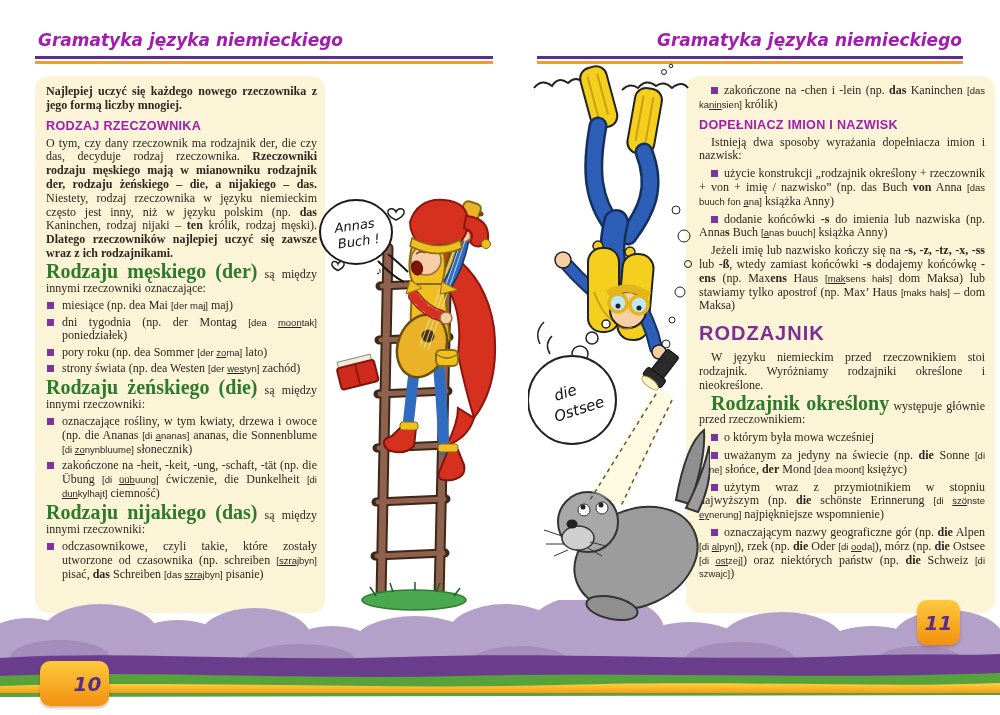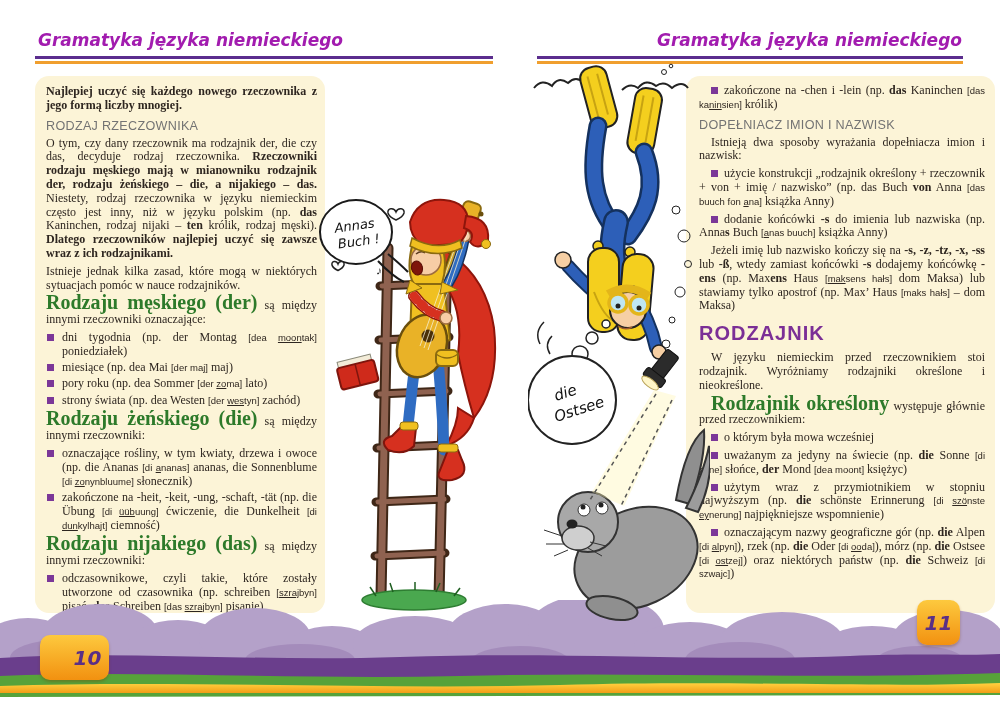--- a/index.html
+++ b/index.html
@@ -16,21 +16,21 @@
   .rule.l{left:35px;width:458px;}
   .rule.r{left:537px;width:426px;}
 
   .panel{position:absolute;top:76px;height:537px;background:#fcf4d7;border-radius:14px;
          z-index:1;box-sizing:border-box;overflow:hidden;}
   .panel.left{left:35px;width:290px;padding:9px 8px 8px 11px;}
   .panel.right{left:686px;width:309px;padding:8px 10px 8px 13px;}
 
   .panel p{margin:0 0 4px;text-align:justify;font-size:12px;line-height:13.8px;}
   .intro{font-weight:bold;font-size:12.6px;line-height:14.6px;}
-  .h-purple{font-family:"Liberation Sans",sans-serif;font-weight:normal;color:#737373;
+  .h-purple{font-family:"Liberation Sans",sans-serif;font-weight:bold;color:#a21caf;
             font-size:12.6px;letter-spacing:.3px;margin:6px 0 4px;}
   .h-rodzajnik{font-family:"Liberation Sans",sans-serif;font-weight:bold;color:#7b2f96;
                font-size:20px;letter-spacing:1px;margin:9px 0 6px;}
   .gsub{margin:4px 0 2px;}
   .g-head{color:#2d7a2a;font-size:20px;font-weight:bold;}
   ul.sq-list{list-style:none;margin:1px 0 5px;padding:0;}
   ul.sq-list li{position:relative;padding-left:16px;margin:2.5px 0;text-align:justify;
                 font-size:12px;line-height:13.8px;}
   .sq{position:absolute;left:1px;top:3px;width:7px;height:7px;background:#7b3798;}
   .sq-inline{display:inline-block;width:7px;height:7px;background:#7b3798;margin-right:6px;}
@@ -40,43 +40,42 @@
   u{text-decoration:underline;text-underline-offset:1px;text-decoration-thickness:1px;}
 
   .illu{position:absolute;z-index:3;}
   #deco{position:absolute;left:0;top:600px;z-index:1;}
   .badge{position:absolute;width:43px;height:45px;border-radius:10px;z-index:6;
          background:linear-gradient(180deg,#fdc93e,#f29110);
          box-shadow:0 2px 3px rgba(120,60,0,.35);
          display:flex;align-items:center;justify-content:center;
          font-family:"DejaVu Sans",sans-serif;font-style:italic;font-weight:bold;
          font-size:20px;color:#5b2f86;}
-  .badge.left{left:40px;top:635px;padding-left:26px;}
+  .badge.left{left:40px;top:661px;padding-left:26px;}
   .badge.right{left:917px;top:600px;}
 </style>
 </head>
 <body>
 
 <div class="pg-header left">Gramatyka języka niemieckiego</div>
 <div class="pg-header right">Gramatyka języka niemieckiego</div>
 <div class="rule purple l"></div>
 <div class="rule orange l"></div>
 <div class="rule purple r"></div>
 <div class="rule orange r"></div>
 
 <div class="panel left">
   <p class="intro">Najlepiej uczyć się każdego nowego rzeczownika z jego formą liczby mnogiej.</p>
   <div class="h-purple">RODZAJ RZECZOWNIKA</div>
   <p>O tym, czy dany rzeczownik ma rodzajnik der, die czy das, decyduje rodzaj rzeczownika. <b>Rzeczowniki rodzaju męskiego mają w mianowniku rodzajnik der, rodzaju żeńskiego – die, a nijakiego – das.</b> Niestety, rodzaj rzeczownika w języku niemieckim często jest inny, niż w języku polskim (np. <b>das</b> Kaninchen, rodzaj nijaki – <b>ten</b> królik, rodzaj męski). <b>Dlatego rzeczowników najlepiej uczyć się zawsze wraz z ich rodzajnikami.</b></p>
-  <p>Istnieje jednak kilka zasad, które mogą w niektórych sytuacjach pomóc w nauce rodzajników.</p>
 
   <p class="gsub"><b class="g-head">Rodzaju męskiego (der)</b> <span>są między innymi rzeczowniki oznaczające:</span></p>
   <ul class="sq-list">
+    <li><span class="sq"></span><span>miesiące (np. dea Mai <span class="phon">[der maj]</span> maj)</span></li>
     <li><span class="sq"></span><span>dni tygodnia (np. der Montag <span class="phon">[dea <u>moon</u>tak]</span> poniedziałek)</span></li>
-    <li><span class="sq"></span><span>miesiące (np. dea Mai <span class="phon">[der maj]</span> maj)</span></li>
     <li><span class="sq"></span><span>pory roku (np. dea Sommer <span class="phon">[der <u>zo</u>ma]</span> lato)</span></li>
     <li><span class="sq"></span><span>strony świata (np. dea Westen <span class="phon">[der <u>wes</u>tyn]</span> zachód)</span></li>
   </ul>
 
   <p class="gsub"><b class="g-head">Rodzaju żeńskiego (die)</b> <span>są między innymi rzeczowniki:</span></p>
   <ul class="sq-list">
     <li><span class="sq"></span><span>oznaczające rośliny, w tym kwiaty, drzewa i owoce (np. die Ananas <span class="phon">[di <u>a</u>nanas]</span> ananas, die Sonnenblume <span class="phon">[di <u>zo</u>nynbluume]</span> słonecznik)</span></li>
     <li><span class="sq"></span><span>zakończone na -heit, -keit, -ung, -schaft, -tät (np. die Übung <span class="phon">[di <u>üüb</u>uung]</span> ćwiczenie, die Dunkelheit <span class="phon">[di <u>dun</u>kylhajt]</span> ciemność)</span></li>
   </ul>
 

